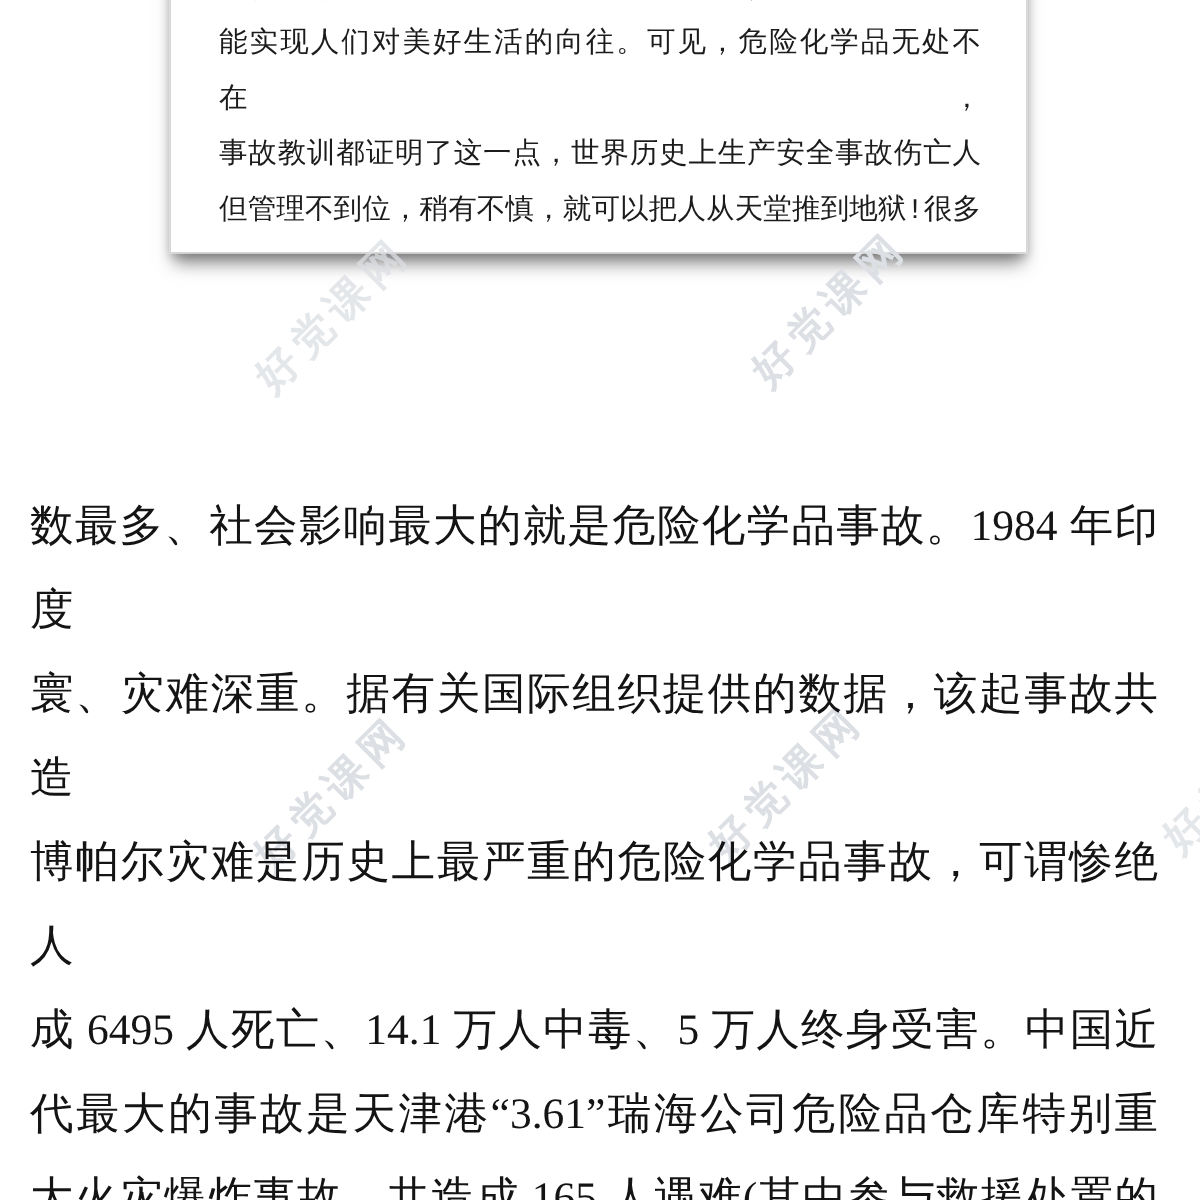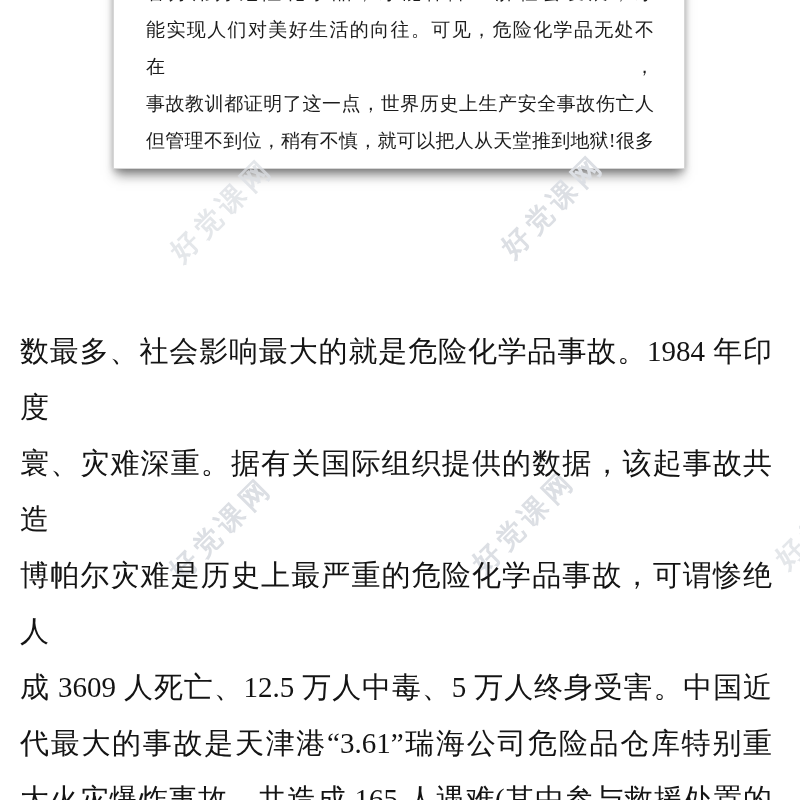--- a/index.html
+++ b/index.html
@@ -23,21 +23,21 @@
     left:113px;top:-40px;width:572px;height:209px;
     background:#ffffff;border:1px solid #d6d6d6;box-sizing:border-box;
     box-shadow:0 9px 11px -3px rgba(40,40,40,.55), 0 2px 6px rgba(0,0,0,.18);
     overflow:hidden;
   }
   .card-text{
     position:absolute;left:32px;right:30px;top:13px;
     font-size:19px;line-height:37px;color:#1c1c1c;
     text-align:justify;
   }
-  .card-line{text-align:justify;text-align-last:justify;}
+  .card-line{text-align:justify;text-align-last:justify;font-family:Liberation Mono, monospace;}
   
   .body-text{
     position:absolute;z-index:4;
     left:20px;top:323px;width:752px;
     font-size:29px;line-height:56px;color:#141414;
   }
   .body-line{text-align:justify;text-align-last:justify;}
 </style>
 </head>
 <body>
@@ -56,19 +56,19 @@
       <div class="card-line">能实现人们对美好生活的向往。可见，危险化学品无处不在，</div>
       <div class="card-line">事故教训都证明了这一点，世界历史上生产安全事故伤亡人</div>
       <div class="card-line">但管理不到位，稍有不慎，就可以把人从天堂推到地狱!很多</div>
     </div>
   </div>
 
   <div class="body-text">
     <div class="body-line">数最多、社会影响最大的就是危险化学品事故。1984 年印度</div>
     <div class="body-line">寰、灾难深重。据有关国际组织提供的数据，该起事故共造</div>
     <div class="body-line">博帕尔灾难是历史上最严重的危险化学品事故，可谓惨绝人</div>
-    <div class="body-line">成 3609 人死亡、12.5 万人中毒、5 万人终身受害。中国近</div>
+    <div class="body-line">成 6495 人死亡、14.1 万人中毒、5 万人终身受害。中国近</div>
     <div class="body-line">代最大的事故是天津港“3.61”瑞海公司危险品仓库特别重</div>
     <div class="body-line">大火灾爆炸事故，共造成 165 人遇难(其中参与救援处置的公</div>
 
   </div>
 
 </div>
 
 </body></html>

